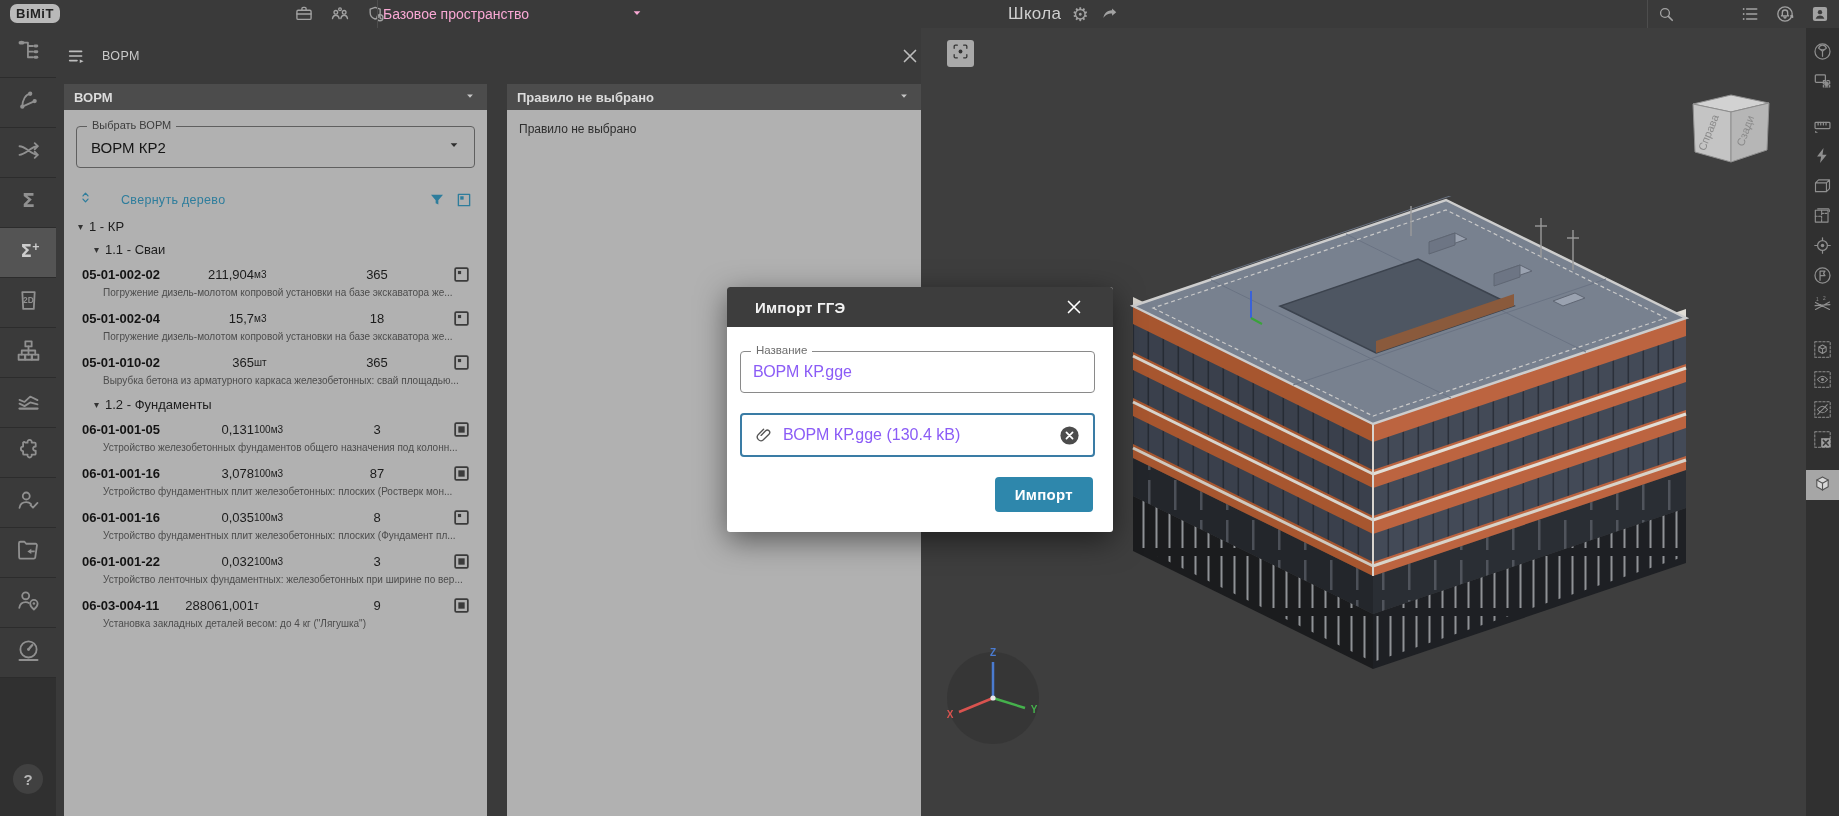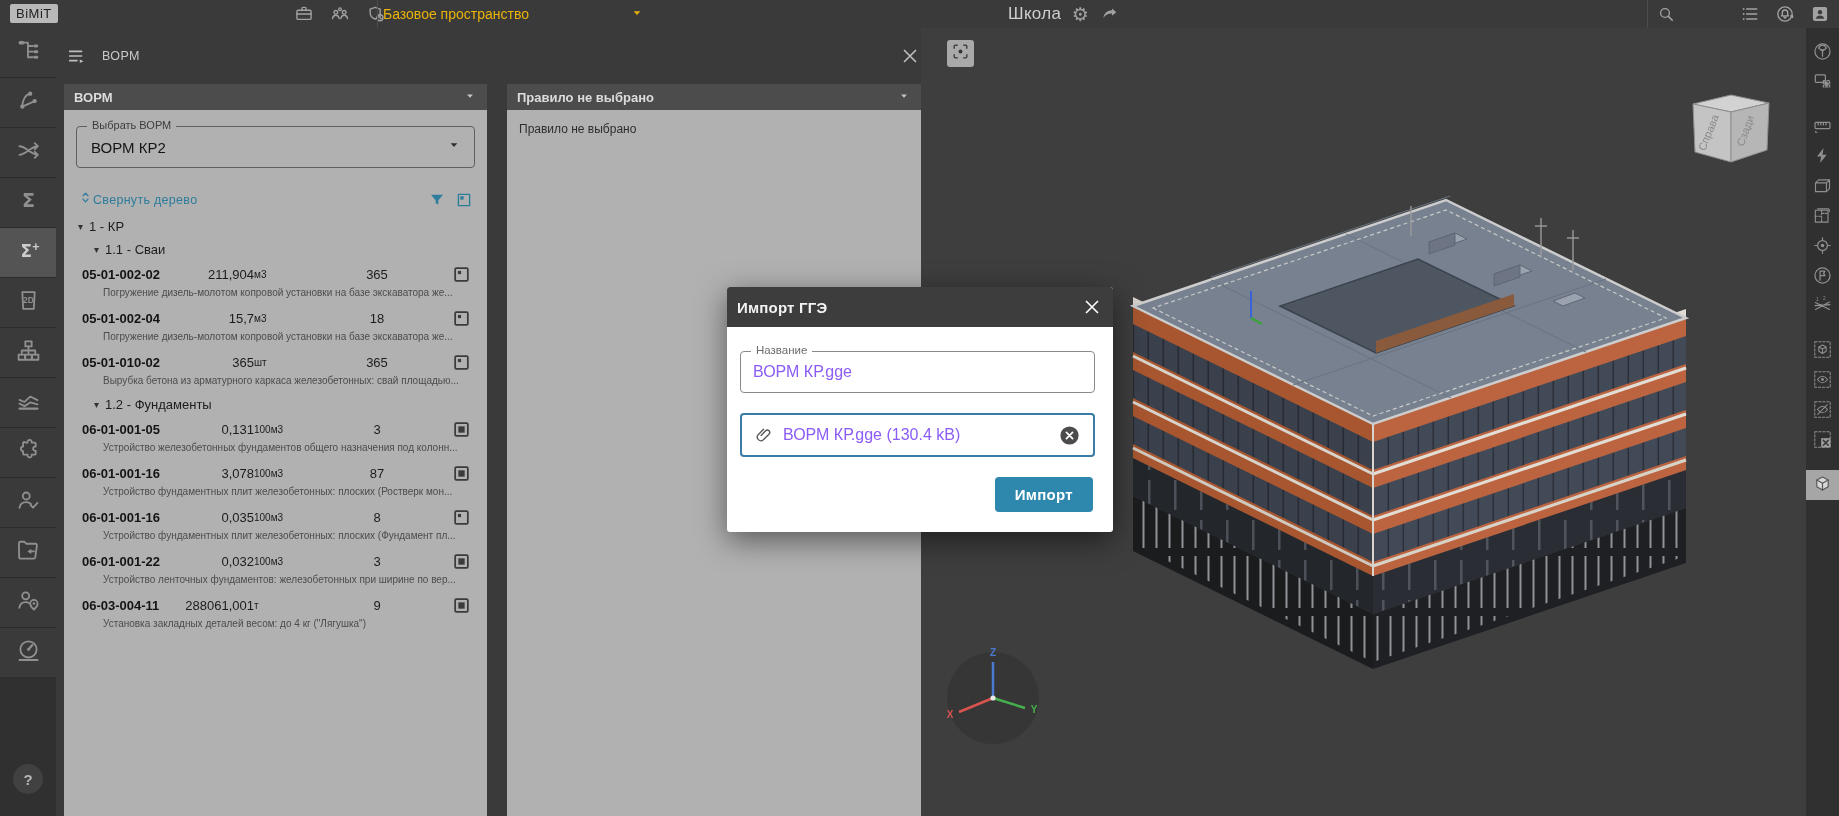--- a/index.html
+++ b/index.html
@@ -2,28 +2,28 @@
 <html><head>
 <meta charset="utf-8">
 <style>
   * { margin:0; padding:0; box-sizing:border-box; }
   html,body { background:#2b2b2b; }
   body { font-family:"Liberation Sans", sans-serif; }
   #stage { position:relative; width:1839px; height:816px; overflow:hidden; background:#3a3a3a; }
 
   
   .topbar { position:absolute; left:0; top:0; width:1839px; height:28px; background:#3a3a3a; z-index:20; }
-  .logo { position:absolute; left:10px; top:4px; background:#b9b9b9; color:#222; font-weight:normal; font-size:13px; padding:2px 6px; border-radius:2px; letter-spacing:.5px; }
+  .logo { position:absolute; left:10px; top:4px; background:#b9b9b9; color:#222; font-weight:bold; font-size:13px; padding:2px 6px; border-radius:7px; letter-spacing:.5px; }
   .tb-icongroup { position:absolute; top:0; height:28px; display:flex; align-items:center; gap:14px; color:#a2a2a2; }
   .tb-icongroup.g-left { left:293px; }
   .tb-icon { width:22px; height:22px; display:inline-flex; align-items:center; justify-content:center; cursor:pointer; }
   .tb-icon svg { width:20px; height:20px; }
   .tb-icon .uni { font-size:18px; line-height:1; font-family:"DejaVu Sans", sans-serif; }
   .tb-divider { position:absolute; top:0; width:1px; height:28px; background:#4d4d4d; }
-  .workspace { position:absolute; left:383px; top:0; width:262px; height:28px; display:flex; align-items:center; justify-content:space-between; color:#eab308; font-size:14px; cursor:pointer; }
+  .workspace { position:absolute; left:383px; top:0; width:262px; height:28px; display:flex; align-items:center; justify-content:space-between; color:#f9a8d4; font-size:14px; cursor:pointer; }
   .workspace .wcaret svg { width:16px; height:16px; }
   .tb-center { position:absolute; left:1008px; top:0; height:28px; display:flex; align-items:center; gap:8px; }
   .project-title { color:#cfcfcf; font-size:17px; letter-spacing:.3px; }
   .tb-icongroup.g-right { right:8px; gap:13px; }
   .tb-icongroup .sp { width:36px; }
 
   
   .sidebar { position:absolute; left:0; top:28px; width:56px; bottom:0; background:#303030; display:flex; flex-direction:column; z-index:15; }
   .tool-cell { width:56px; height:50px; flex:0 0 auto; display:flex; align-items:center; justify-content:center; background:#3a3a3a; border-bottom:1px solid #2c2c2c; color:#909090; cursor:pointer; }
   .tool-cell.active { background:#545454; color:#cdcdcd; }
@@ -48,21 +48,21 @@
   .pr-body { padding:12px 12px; color:#2e2e2e; font-size:12px; }
 
   
   .sel-field { position:relative; margin:16px 12px 0 12px; height:42px; border:1px solid #5f5f5f; border-radius:4px; display:flex; align-items:center; justify-content:space-between; padding:0 12px 0 14px; cursor:pointer; }
   .sel-label { position:absolute; left:10px; top:-8px; background:#b1b1b1; padding:0 5px; font-size:11px; color:#3c3c3c;text-align:center; }
   .sel-value { font-size:15px; color:#161616; }
   .sel-caret svg { width:16px; height:16px; color:#2e2e2e; }
 
   
   .collapse-row { margin:22px 14px 10px 14px; display:flex; align-items:center; justify-content:space-between; }
-  .collapse-left { display:flex; align-items:center; gap:0; color:#2e7d9c; cursor:pointer; }
+  .collapse-left { display:flex; align-items:center; gap:28px; color:#2e7d9c; cursor:pointer; }
   .collapse-left svg { width:15px; height:15px; }
   .collapse-label { font-size:12.5px; letter-spacing:.3px; color:#2e7d9c; }
   .collapse-tools { display:flex; align-items:center; gap:9px; color:#2e7d9c; }
   .ct-btn { width:18px; height:18px; cursor:pointer; }
   .ct-btn svg { width:18px; height:18px; }
 
   
   .tree { padding-bottom:20px; }
   .tree-group { display:flex; align-items:center; gap:6px; color:#1d1d1d; font-size:13px; margin:8px 0 8px 0; cursor:pointer; }
   .tree-group.lvl1 { padding-left:14px; }
@@ -88,21 +88,21 @@
 
   
   .rtoolbar { position:absolute; right:0; top:28px; width:33px; bottom:0; background:#303030; display:flex; flex-direction:column; align-items:center; padding-top:10px; z-index:15; }
   .rt-cell { width:33px; height:30px; display:flex; align-items:center; justify-content:center; color:#8f8f8f; cursor:pointer; flex:0 0 auto; }
   .rt-cell svg { width:21px; height:21px; }
   .rt-cell.gap { margin-top:14px; }
   .rt-cell.lightbg { background:#a6a6a6; color:#3a3a3a; }
 
   
   .modal { position:absolute; left:727px; top:287px; width:386px; height:245px; background:#fff; border-radius:3px; box-shadow:0 8px 30px rgba(0,0,0,.5); z-index:50; }
-  .modal-header { height:40px; background:#3d3d3d; color:#f2f2f2; display:flex; align-items:center; justify-content:space-between; padding:0 10px; border-radius:3px 3px 0 0; }
+  .modal-header { height:40px; background:#3d3d3d; color:#f2f2f2; display:flex; align-items:center; justify-content:space-between; padding:0 28px; border-radius:3px 3px 0 0; }
   .modal-title { font-size:15px; font-weight:bold; letter-spacing:.2px; }
   .modal-close { width:22px; height:22px; color:#fff; cursor:pointer; }
   .modal-close svg { width:22px; height:22px; }
   .modal-body { padding:24px 18px 0 13px; }
   .field { position:relative; border:1px solid #8a8a8a; border-radius:4px; height:42px; display:flex; align-items:center; padding:0 12px; margin-bottom:20px; background:#fff; }
   .field.focused { border:2px solid #3a7ca5; height:44px; }
   .f-label { position:absolute; left:10px; top:-8px; background:#fff; padding:0 5px; font-size:11.5px; color:#6d6d6d; }
   .f-input { border:none; outline:none; flex:1; font-size:16px; color:#8b5cf6; font-family:"Liberation Sans", sans-serif; background:transparent; }
   .clip { width:20px; height:20px; color:#555; margin-right:9px; }
   .clip svg { width:20px; height:20px; }
@@ -438,21 +438,21 @@
             <div class="ti-row">
               <span class="ti-code">06-01-001-22</span>
               <span class="ti-val">0,032</span>
               <span class="ti-unit">100м3</span>
               <span class="ti-count">3</span>
               <span class="ti-icon"><svg viewBox="0 0 24 24" fill="none" stroke="currentColor" stroke-width="1.6" stroke-linecap="round" stroke-linejoin="round">
                   <rect x="4" y="4" width="16" height="16" rx="1.5" stroke-width="2.2"></rect>
                   <rect x="8" y="8" width="8" height="8" fill="currentColor" stroke="none"></rect>
                 </svg></span>
             </div>
-            <div class="ti-desc">Устройство ленточных фундаментов: железобетонных при ширине по вер...</div>
+            <div class="ti-desc">Устройство ленточных фундаментных: железобетонных при ширине по вер...</div>
           </div>
           <div class="tree-item">
             <div class="ti-row">
               <span class="ti-code">06-03-004-11</span>
               <span class="ti-val">288061,001</span>
               <span class="ti-unit">т</span>
               <span class="ti-count">9</span>
               <span class="ti-icon"><svg viewBox="0 0 24 24" fill="none" stroke="currentColor" stroke-width="1.6" stroke-linecap="round" stroke-linejoin="round">
                   <rect x="4" y="4" width="16" height="16" rx="1.5" stroke-width="2.2"></rect>
                   <rect x="8" y="8" width="8" height="8" fill="currentColor" stroke="none"></rect>

